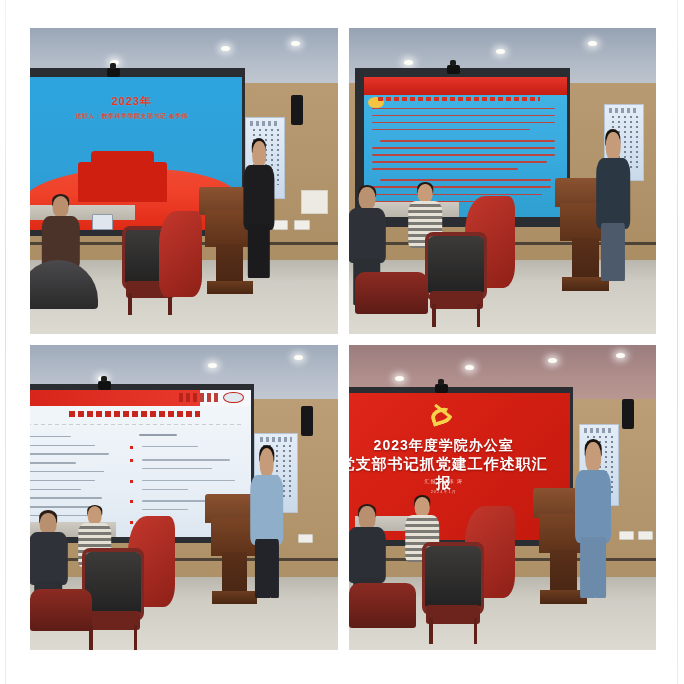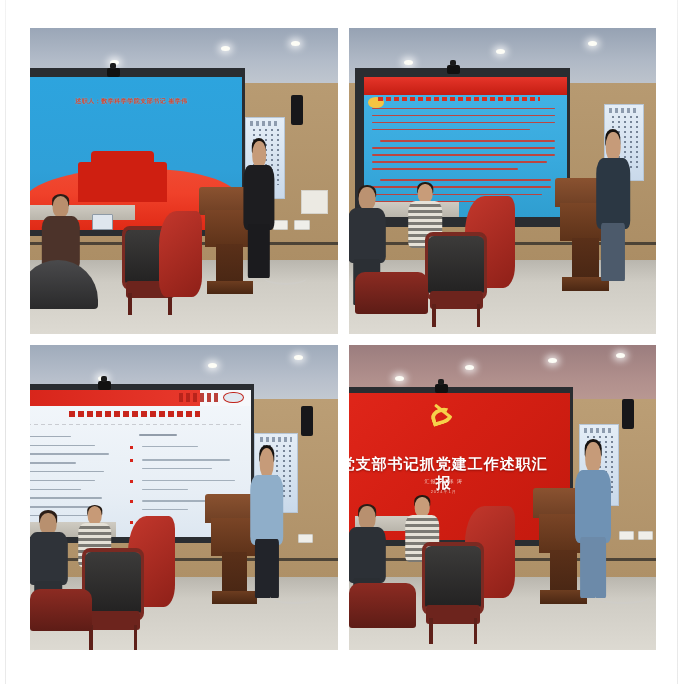--- a/index.html
+++ b/index.html
@@ -183,20 +183,21 @@
       <div class="wall"></div>
       <div class="floor"></div>
       <div class="baseboard" style="top:70%"></div>
 
       <div class="screenframe" style="left:-4%;top:13%;width:74%;height:55%;"></div>
       <div class="screen">
         <div class="p1-hills"></div>
         <div class="redhill"></div>
         <div class="gate"></div>
         <div class="slide-title-red">
+          <div class="t-year">2023年</div>
           <div class="t-sub">述职人：数学科学学院支部书记  崔学伟</div>
         </div>
       </div>
       <div class="projcam" style="left:25%;top:13%"></div>
       <div class="speakerbox" style="left:85%;top:22%"></div>
 
       <div class="poster" style="left:70%;top:29%;width:13%;height:27%;">
         <div class="phead"></div>
         <div class="pcol" style="left:18%"></div>
           <div class="pcol" style="left:34%"></div>
@@ -427,20 +428,21 @@
       <div class="wall"></div>
       <div class="floor"></div>
       <div class="baseboard" style="top:70%"></div>
 
       <div class="screenframe" style="left:-5%;top:14%;width:78%;height:52%"></div>
       <div class="screen">
         <div class="emblem">
           <div class="sickle"></div>
             <div class="hammer"></div>
         </div>
+        <div class="t1">2023年度学院办公室</div>
         <div class="t2">党支部书记抓党建工作述职汇报</div>
         <div class="t3">汇报人：张  涛</div>
         <div class="t4">2024年1月</div>
       </div>
       <div class="projcam" style="left:28%;top:13%"></div>
       <div class="speakerbox" style="left:89%;top:18%"></div>
 
       <div class="poster" style="left:75%;top:26%;width:13%;height:27%">
         <div class="phead"></div>
         <div class="pcol" style="left:18%"></div>

